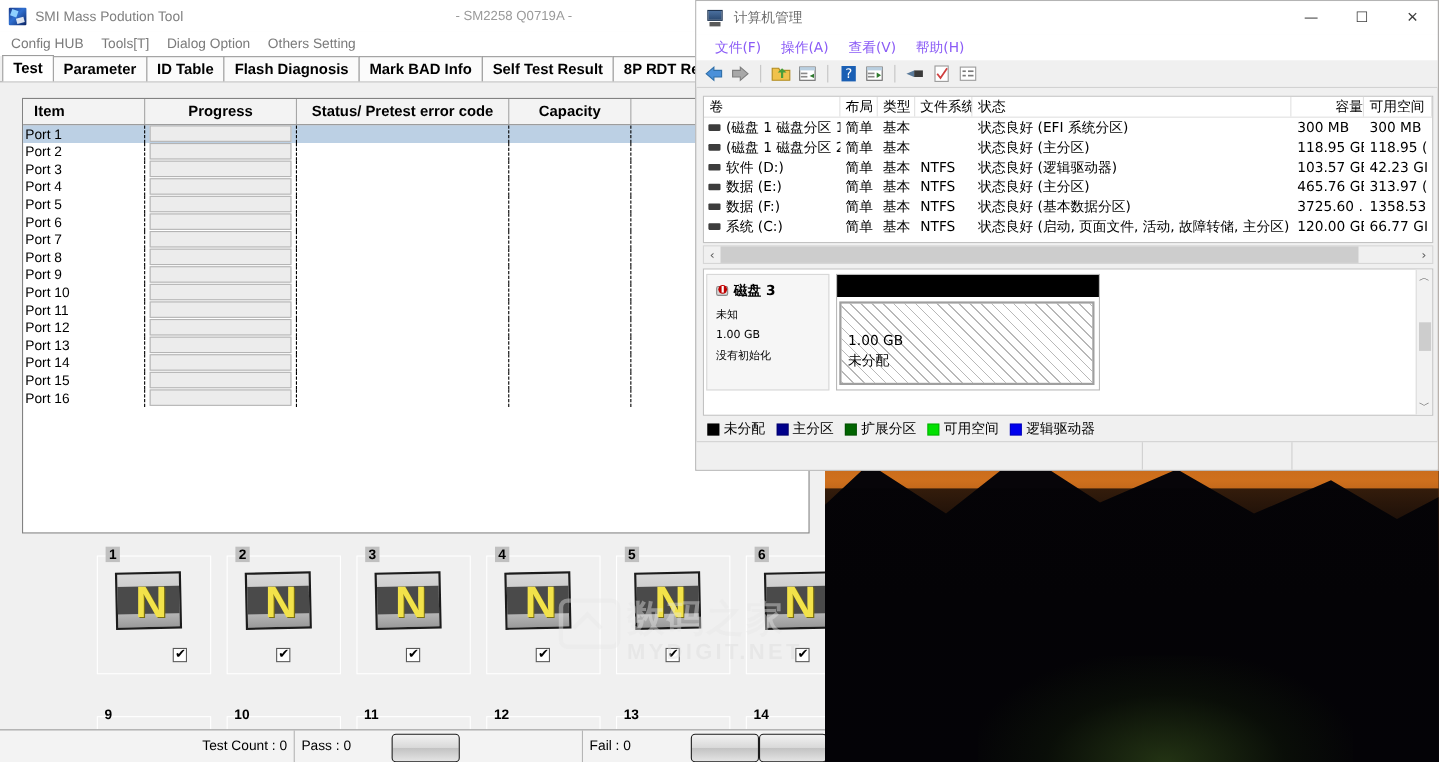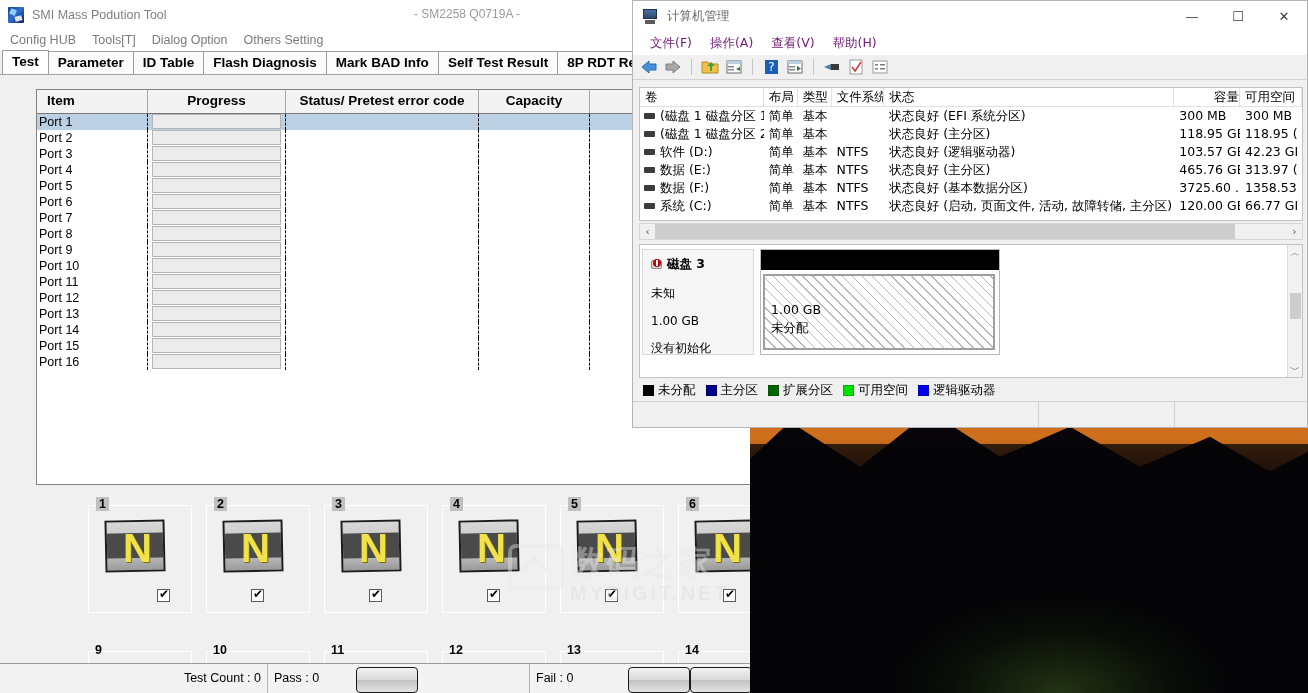--- a/index.html
+++ b/index.html
@@ -85,21 +85,21 @@
     margin-right:-1px; cursor: default; white-space:nowrap;
   }
   .tab.active {
     background:#ffffff; height:24px; line-height:22px; position:relative; z-index:3;
   }
 
   #smi-body { position:absolute; left:0; top:75px; width:750px; height:618px; background:#f0f0f0; }
 
   
   #port-table {
-    position:absolute; left:36px; top:14px; width:716px; height:396px;
+    position:absolute; left:20px; top:14px; width:716px; height:396px;
     background:#ffffff; border:1px solid #828282;
   }
   #port-header { display:flex; height:24px; background:#f3f3f3; border-bottom:1px solid #787878; }
   .pth {
     font-size:13.5px; font-weight:700; text-align:center; line-height:22px;
     border-right:1px solid #a6a6a6; color:#000; white-space:nowrap; overflow:hidden;
   }
   .pth.c0 { width:111px; text-align:left; padding-left:10px; }
   .pth.c1 { width:138px; }
   .pth.c2 { width:193px; }
@@ -199,21 +199,21 @@
   #cm-title-text { color:#6e6e6e; font-size:12.5px; }
   .wbtn {
     position:absolute; top:0; width:46px; height:30px; color:#3d3d3d;
     display:flex; align-items:center; justify-content:center; font-size:13px;
   }
   #cm-min { right:92px; }
   #cm-max { right:46px; }
   #cm-close { right:0px; }
 
   #cm-menubar { height:24px; background:#ffffff; display:flex; align-items:center; padding-left:8px; }
-  #cm-menubar .cmi { font-size:12.5px; color:#701a75; padding:2px 9px; }
+  #cm-menubar .cmi { font-size:12.5px; color:#8b5cf6; padding:2px 9px; }
 
   #cm-toolbar {
     height:25px; background:#f0f0f0; border-bottom:1px solid #d2d2d2;
     display:flex; align-items:center; padding-left:6px; gap:4px;
   }
   .tbi { width:20px; height:18px; position:relative; }
   .tbsep { width:1px; height:16px; background:#c4c4c4; margin:0 4px; }
 
   
   #cm-vol {
@@ -244,21 +244,21 @@
   
   #cm-graph {
     position:absolute; left:6px; top:243px; width:664px; height:134px;
     background:#ffffff; border:1px solid #c2c2c2; overflow:hidden;
   }
   #disk-pane {
     position:absolute; left:2px; top:4px; width:112px; height:106px;
     border:1px solid #d8d8d8; background:#f6f6f6; padding:6px 8px;
   }
   #disk-pane .dtitle { font-size:12.5px; font-weight:700; display:flex; align-items:center; gap:5px; }
-  #disk-pane .dline { font-size:12px; margin-top:12px; }
+  #disk-pane .dline { font-size:10px; margin-top:6px; }
   .diskicon { width:11px; height:11px; position:relative; flex:none; }
   .diskicon .cyl { position:absolute; left:0; top:1px; width:11px; height:9px; background:#d8d8d8; border:1px solid #8a8a8a; border-radius:2px; }
   .diskicon .badge { position:absolute; left:2px; top:0px; width:8px; height:8px; border-radius:50%; background:#c00000; }
   .diskicon .badge::after { content:""; position:absolute; left:3px; top:1px; width:2px; height:6px; background:#fff; }
 
   #part-area { position:absolute; left:120px; top:4px; width:240px; height:106px; border:1px solid #b9b9b9; background:#ffffff; }
   #part-topbar { position:absolute; left:0; top:0; width:238px; height:20px; background:#000000; }
   #part-block {
     position:absolute; left:2px; top:24px; width:232px; height:76px;
     border:2px solid #9f9f9f;

